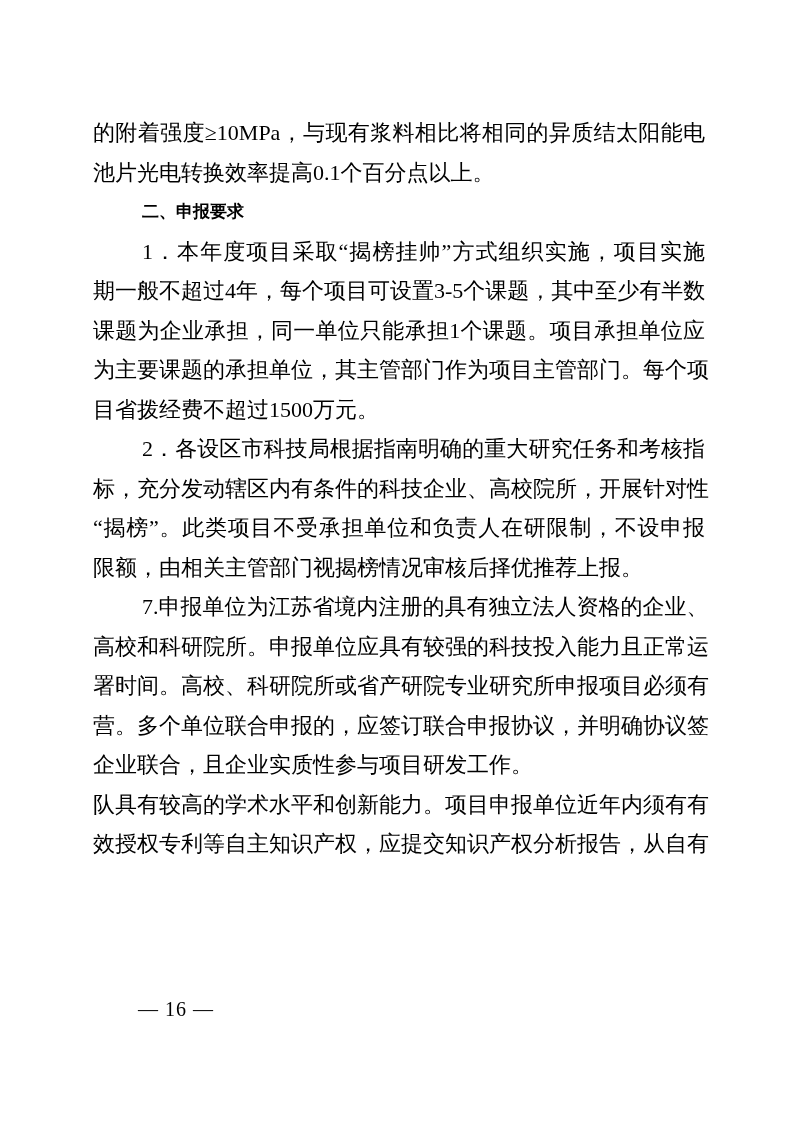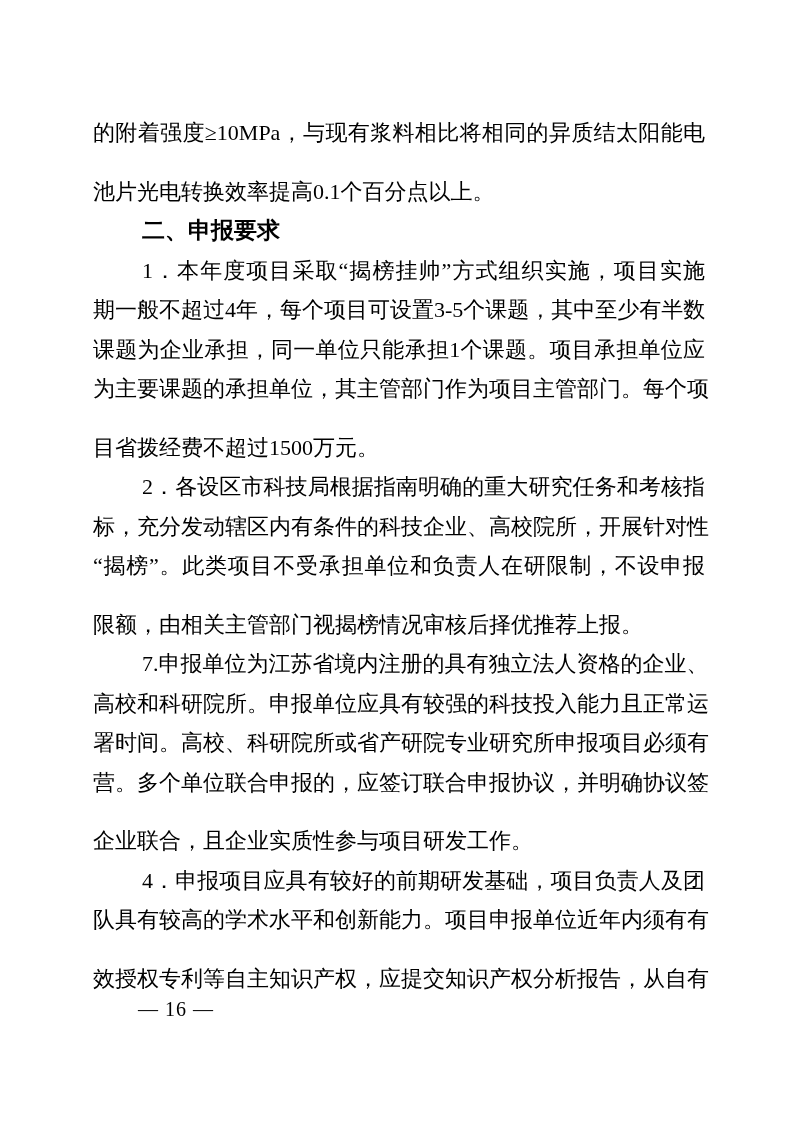--- a/index.html
+++ b/index.html
@@ -21,23 +21,23 @@
   .line {
     font-size: 22px;
     line-height: 39.5px;
     white-space: nowrap;
     text-align: justify;
     text-align-last: justify;
     text-justify: inter-character;
     overflow: visible;
   }
   .line.indent { text-indent: 49px; }
-  .line.last { text-align-last: left; margin-top: 19px; }
+  .line.last { text-align-last: left; }
   .heading {
-    font-size: 23px;
+    font-size: 17px;
     line-height: 39.5px;
     font-weight: bold;
     padding-left: 49px;
     font-family: "Liberation Sans", "DejaVu Sans", sans-serif;
     white-space: nowrap;
   }
   .footer {
     position: absolute;
     left: 138px;
     top: 996px;
@@ -60,18 +60,17 @@
     <div class="line last">目省拨经费不超过1500万元。</div>
     <div class="line indent">2．各设区市科技局根据指南明确的重大研究任务和考核指</div>
     <div class="line">标，充分发动辖区内有条件的科技企业、高校院所，开展针对性</div>
     <div class="line">“揭榜”。此类项目不受承担单位和负责人在研限制，不设申报</div>
     <div class="line last">限额，由相关主管部门视揭榜情况审核后择优推荐上报。</div>
     <div class="line indent">7.申报单位为江苏省境内注册的具有独立法人资格的企业、</div>
     <div class="line">高校和科研院所。申报单位应具有较强的科技投入能力且正常运</div>
     <div class="line">署时间。高校、科研院所或省产研院专业研究所申报项目必须有</div>
     <div class="line">营。多个单位联合申报的，应签订联合申报协议，并明确协议签</div>
     <div class="line last">企业联合，且企业实质性参与项目研发工作。</div>
-    <div class="line indent">4．申报项目应具有较好的前期研发基础，项目负责人及团</div>
     <div class="line">队具有较高的学术水平和创新能力。项目申报单位近年内须有有</div>
     <div class="line last">效授权专利等自主知识产权，应提交知识产权分析报告，从自有</div>
   </div>
 
 <div class="footer">— 16 —</div>
 
 </body></html>

